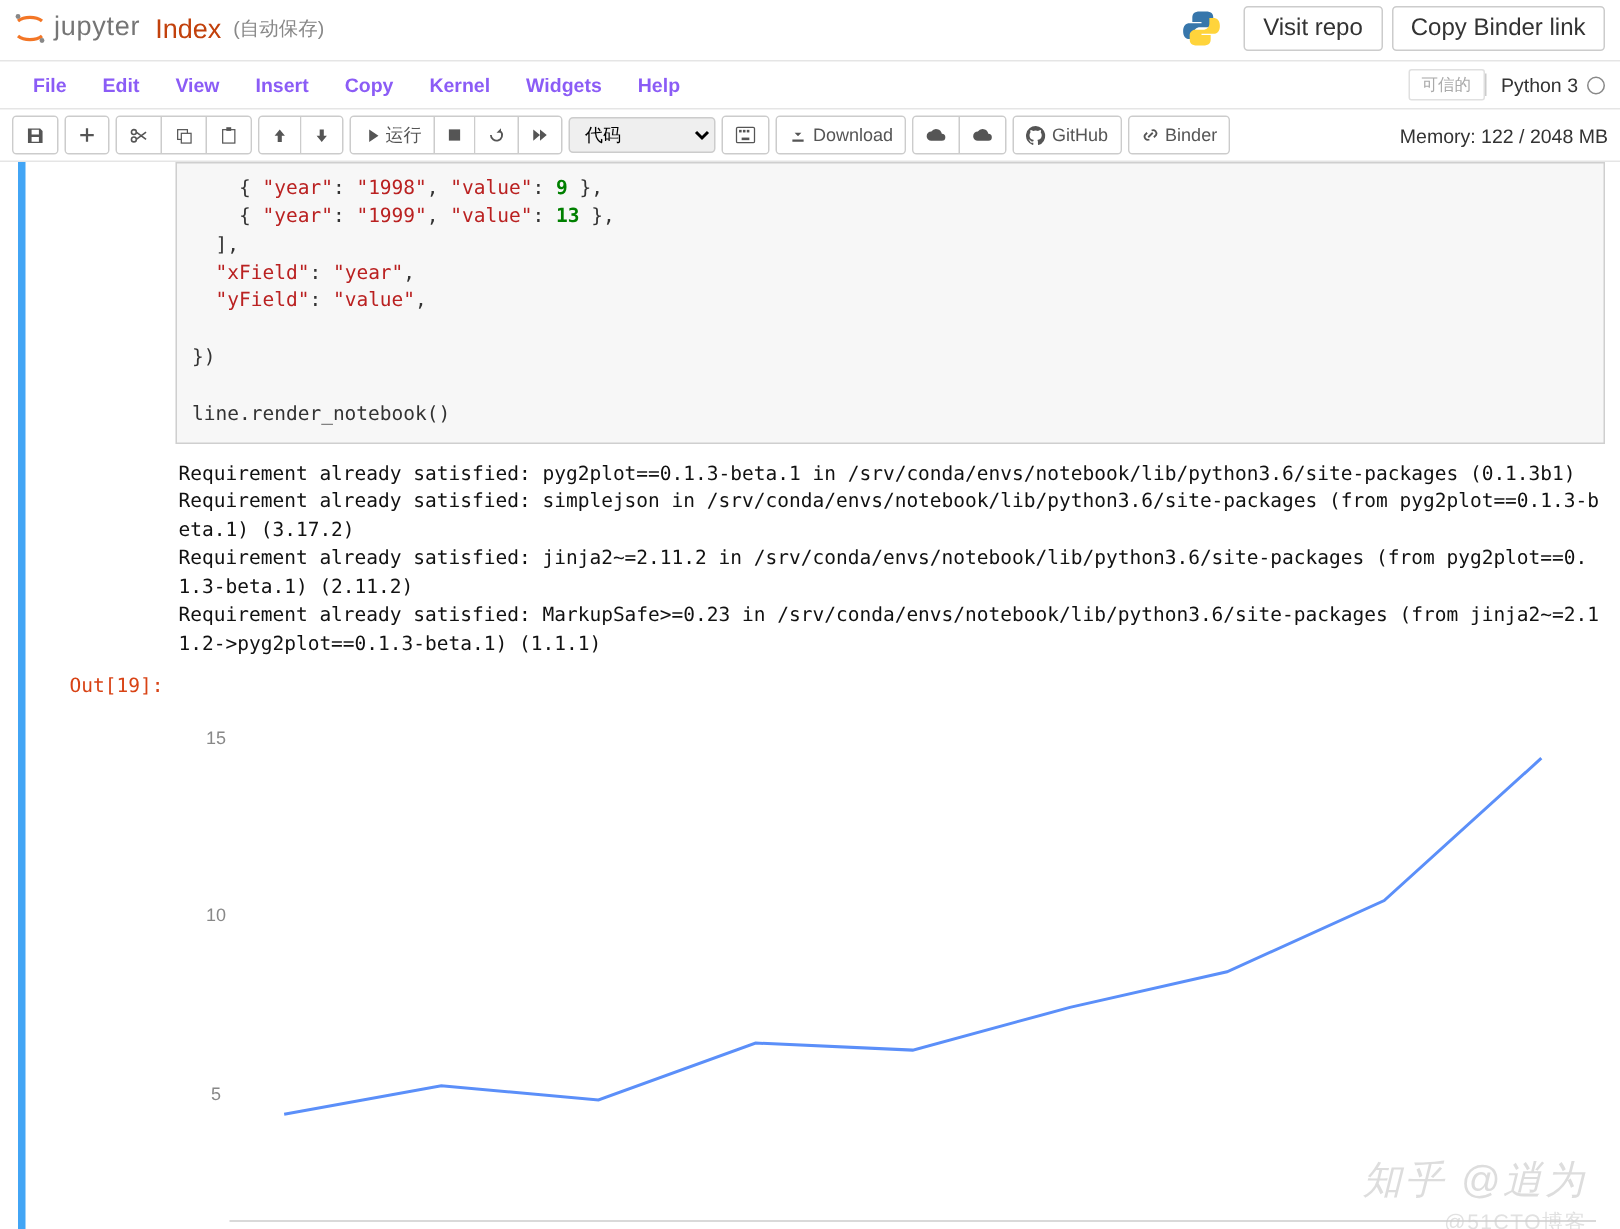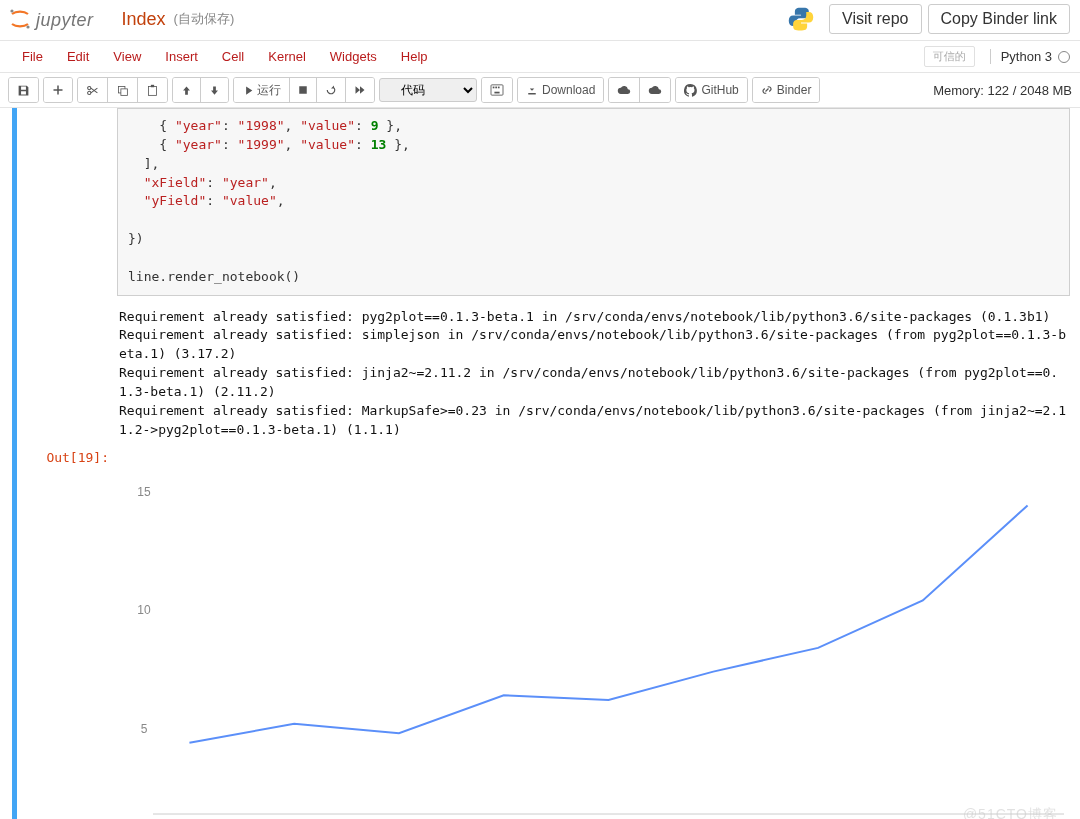--- a/index.html
+++ b/index.html
@@ -1,36 +1,36 @@
 <!DOCTYPE html>
 <html><head>
 <meta charset="utf-8">
 <style>
 * { margin:0; padding:0; box-sizing:border-box; }
 body { font-family:"Helvetica Neue",Helvetica,Arial,sans-serif; font-size:13px; color:#333; background:#fff; width:1080px; }
 .header { display:flex; align-items:center; padding:4px 10px 6px 8px; border-bottom:1px solid #e5e5e5; }
-.logo { display:flex; align-items:flex-end; gap:4px; margin-right:28px;font-style:italic; }
+.logo { display:flex; align-items:flex-start; gap:4px; margin-right:10px; }
 .logo-icon { width:24px; height:24px; }
 .logo-text { font-size:18px; color:#757575; font-weight:400; letter-spacing:0.5px; }
 .nb-title { font-size:18px; color:#c2410c; font-weight:400; }
 .autosave { font-size:13px; color:#888; margin-left:8px; }
 .header-spacer { flex:1; }
 .py-logo { width:28px; height:28px; margin-right:8px; }
 .hdr-btn { border:1px solid #ccc; background:#fff; padding:5px 12px; border-radius:3px; font-size:16px; color:#333; margin-left:6px; cursor:pointer; }
 .menubar { display:flex; align-items:center; padding:4px 10px; border-bottom:1px solid #e5e5e5; font-size:13px; }
-.menu-item { padding:4px 12px; cursor:pointer; color:#b91c1c; }
+.menu-item { padding:4px 12px; cursor:pointer; color:#8b5cf6;font-weight:bold; }
 .menubar-spacer { flex:1; }
-.trust { font-size:11px; color:#aaa; border:1px solid #e0e0e0; padding:2px 8px; border-radius:2px; margin-right:15px; }
+.trust { font-size:11px; color:#aaa; border:1px solid #e0e0e0; padding:2px 8px; border-radius:2px; margin-right:0; }
 .kernel { font-size:13px; color:#333; display:flex; align-items:center; gap:6px; border-left:1px solid #ccc; padding-left:10px; }
 .kernel-circle { width:12px; height:12px; border:1px solid #888; border-radius:50%; }
 .toolbar { display:flex; align-items:center; padding:4px 8px; border-bottom:1px solid #e5e5e5; gap:4px; }
 .tb-group { display:flex; border:1px solid #ccc; border-radius:3px; overflow:hidden; }
 .tb-btn { border:none; border-right:1px solid #ccc; background:#fff; padding:3px 8px; font-size:12px; cursor:pointer; color:#555; display:flex; align-items:center; gap:4px; min-height:24px; }
 .tb-btn:last-child { border-right:none; }
-.tb-select { border:1px solid #ccc; border-radius:3px; padding:3px 17px; font-size:12px; min-width:98px; }
+.tb-select { border:1px solid #ccc; border-radius:3px; padding:3px 6px; font-size:12px; min-width:98px; }
 .toolbar-spacer { flex:1; }
 .mem { font-size:13px; color:#333; }
 .mem b { font-weight:normal; }
 .notebook { padding:0 10px 20px 10px; }
 .cell-wrapper { display:flex; border-left:5px solid #42a5f5; margin-left:2px; }
 .prompt-col { width:100px; flex-shrink:0; text-align:right; padding:6px 8px 0 0; font-family:Menlo,Monaco,Consolas,monospace; font-size:13px; }
 .out-prompt { color:#d84315; }
 .content-col { flex:1; min-width:0; }
 .code-box { border:1px solid #cfcfcf; background:#f7f7f7; padding:8px 10px; font-family:Menlo,Monaco,Consolas,monospace; font-size:13px; line-height:1.45; white-space:pre; overflow:hidden; }
 .stdout { font-family:Menlo,Monaco,Consolas,monospace; font-size:13px; line-height:1.45; white-space:pre-wrap; word-break:break-all; padding:12px 2px 4px 2px; color:#111; }
@@ -62,21 +62,21 @@
   </svg>
   <button class="hdr-btn">Visit repo</button>
   <button class="hdr-btn">Copy Binder link</button>
 </div>
 
 <div class="menubar">
   <div class="menu-item">File</div>
   <div class="menu-item">Edit</div>
   <div class="menu-item">View</div>
   <div class="menu-item">Insert</div>
-  <div class="menu-item">Cell</div>
+  <div class="menu-item">Copy</div>
   <div class="menu-item">Kernel</div>
   <div class="menu-item">Widgets</div>
   <div class="menu-item">Help</div>
   <div class="menubar-spacer"></div>
   <div class="trust">可信的</div>
   <div class="kernel">
     <span>Python 3</span>
     <span class="kernel-circle"></span>
   </div>
 </div>
@@ -220,20 +220,21 @@
 Requirement already satisfied: simplejson in /srv/conda/envs/notebook/lib/python3.6/site-packages (from pyg2plot==0.1.3-beta.1) (3.17.2)
 Requirement already satisfied: jinja2~=2.11.2 in /srv/conda/envs/notebook/lib/python3.6/site-packages (from pyg2plot==0.1.3-beta.1) (2.11.2)
 Requirement already satisfied: MarkupSafe&gt;=0.23 in /srv/conda/envs/notebook/lib/python3.6/site-packages (from jinja2~=2.11.2-&gt;pyg2plot==0.1.3-beta.1) (1.1.1)</div>
     </div>
   </div>
 
   <div class="cell-wrapper">
     <div class="prompt-col"><span class="out-prompt">Out[19]:</span></div>
     <div class="content-col">
       <div class="chart" id="chart">
+        <div class="watermark1">知乎 @逍为</div>
         <div class="watermark2">@51CTO博客</div>
       <div class="y-tick" style="top: 366px;">0</div>
           <div class="y-tick" style="top: 247.333px;">5</div>
           <div class="y-tick" style="top: 128.667px;">10</div>
           <div class="y-tick" style="top: 10px;">15</div>
           <svg width="953" height="390" style="position: absolute; left: 0px; top: 0px;">
             <line x1="36" x2="947" y1="366" y2="366" stroke="#ccc"></line>
             <polyline points="72.44,294.8 177.20499999999998,275.81333333333333 281.97,285.3066666666667 386.735,247.33333333333334 491.5,252.07999999999998 596.2650000000001,223.6 701.03,199.86666666666667 805.7950000000001,152.4 910.56,57.46666666666664" fill="none" stroke="#5b8ff9" stroke-width="2"></polyline>
           </svg>
         </div>

